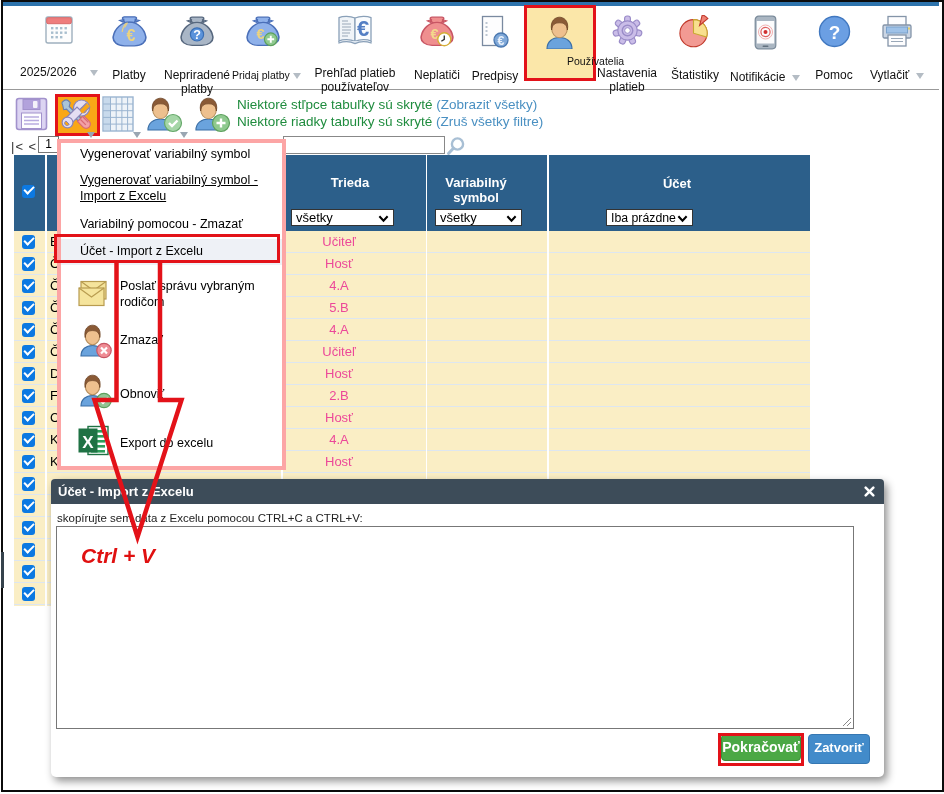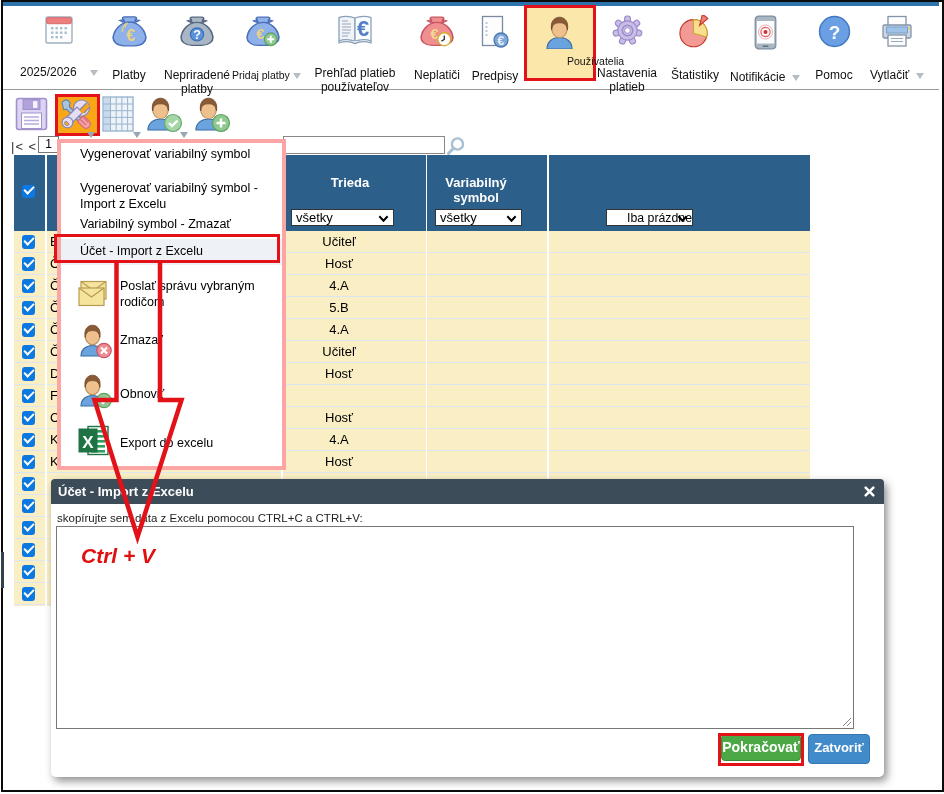--- a/index.html
+++ b/index.html
@@ -18,21 +18,21 @@
 #greentext span{color:#4a90c2;}
 #pag{left:11px;top:139px;font-size:13px;color:#333;letter-spacing:1px;}
 #pginput{left:38px;top:136px;width:19px;height:15px;border:1px solid #777;background:#fff;font-size:12px;text-align:center;line-height:15px;}
 #searchbox{left:283px;top:136px;width:160px;height:16px;border:1px solid #888;background:#fff;}
 .hcell{position:absolute;top:155px;height:76px;background:#2c5f8a;}
 .hlabel{position:absolute;color:#fff;font-weight:bold;font-size:13px;text-align:center;line-height:15px;}
 .fsel{position:absolute;top:209px;height:17px;background:#fff;border:1px solid #333;font-size:13px;color:#000;line-height:14px;padding:1px 0 0 4px;box-sizing:border-box;}
 .colstrip{position:absolute;top:231px;height:375px;background:repeating-linear-gradient(to bottom,#faeec5 0px,#faeec5 21px,#dde6f0 21px,#dde6f0 22px);}
 .cb{position:absolute;left:21.5px;width:13.5px;height:13.5px;background:#0c79e2;border-radius:3px;}
 .cb:after{content:"";position:absolute;left:2.2px;top:1.9px;width:8px;height:3.8px;border-left:2.4px solid #fff;border-bottom:2.4px solid #fff;transform:rotate(-45deg);}
-.trieda{position:absolute;left:267px;width:144px;text-align:center;font-size:13px;color:#000000;line-height:22px;height:38px;}
+.trieda{position:absolute;left:267px;width:144px;text-align:center;font-size:13px;color:#ec4899;line-height:22px;height:38px;}
 .nml{position:absolute;left:50px;font-size:13px;color:#000;line-height:22px;height:22px;}
 #menu{left:57px;top:139px;width:221px;height:323px;background:#fff;border:4px solid #fca5a5;}
 .mi{position:absolute;left:19px;font-size:12.5px;color:#000;line-height:15.5px;}
 .mi2{position:absolute;left:59px;font-size:12.5px;color:#000;line-height:15.5px;}
 #mihl{position:absolute;left:0;top:96px;width:221px;height:26px;background:#eef1f6;}
 .redbox{position:absolute;border:3.5px solid #e31219;}
 #dialog{left:51px;top:479px;width:833px;height:298px;background:#fff;border-radius:5px;box-shadow:3px 4px 8px rgba(0,0,0,0.45);}
 #dtitle{position:absolute;left:0;top:0;width:833px;height:25px;background:#3d4c59;border-radius:4px 4px 0 0;color:#fff;font-weight:bold;font-size:13px;line-height:25px;}
 #dlabel{position:absolute;left:6px;top:33px;font-size:11.5px;color:#222;}
 #dtext{position:absolute;left:5px;top:47px;width:796px;height:201px;border:1px solid #777;background:#fff;}
@@ -261,46 +261,48 @@
   <div class="abs" style="left:180px;top:124px;"><span class="drop" style="border-top-color:#9aa6b2;"></span></div>
   <div class="abs" style="left:194px;top:97px;">
     <svg width="37" height="36" viewBox="0 0 37 36">
         <path d="M2,33 C2,26 7.5,22 14.5,22 C21.5,22 27,26 27,33 Z" fill="#6aa3dd" stroke="#3a6ea5" stroke-width="1.2"></path>
         <ellipse cx="14.5" cy="12.5" rx="7.8" ry="9.2" fill="#eec08e" stroke="#b8905e" stroke-width="1.1"></ellipse>
         <path d="M6.6,14 C4.8,4.5 10.5,1.2 14.5,1.2 C18.5,1.2 24.2,4.5 22.4,14 C21.8,8.5 19,6.8 14.5,6.8 C10,6.8 7.2,8.5 6.6,14 Z" fill="#8a5a36" stroke="#6d4527" stroke-width="0.8"></path>
         <circle cx="27" cy="26" r="8.5" fill="#8fc98f" stroke="#5da05d" stroke-width="1.2"></circle>
         <path d="M27,21.5 V30.5 M22.5,26 H31.5" stroke="#fff" stroke-width="2.4" fill="none"></path>
       </svg>
   </div>
+  <div class="abs" id="greentext">Niektoré stľpce tabuľky sú skryté <span>(Zobraziť všetky)</span><br>Niektoré riadky tabuľky sú skryté <span>(Zruš všetky filtre)</span></div>
 
   <div class="abs" id="pag">|&lt; &lt;</div>
   <div class="abs" id="pginput">1</div>
   <div class="abs" id="searchbox"></div>
   <div class="abs" style="left:446px;top:136px;">
     <svg width="20" height="20" viewBox="0 0 20 20">
         <circle cx="11.5" cy="8" r="5.6" fill="none" stroke="#a8bfd4" stroke-width="2.4"></circle>
         <path d="M7.2,12.5 L2.5,17.5" stroke="#a8bfd4" stroke-width="3" stroke-linecap="round"></path>
       </svg>
   </div>
 
   <div class="abs hcell" style="left:13.5px;width:31.5px;"></div>
   <div class="abs hcell" style="left:46.5px;width:234.5px;"></div>
   <div class="abs hcell" style="left:282.5px;width:143px;"></div>
   <div class="abs hcell" style="left:427px;width:120px;"></div>
   <div class="abs hcell" style="left:548.5px;width:261.5px;"></div>
   <div class="abs cb" style="top:184.5px;"></div>
   <div class="abs hlabel" style="left:282.5px;top:175px;width:135px;">Trieda</div>
   <div class="abs hlabel" style="left:427px;top:175px;width:98px;">Variabilný<br>symbol</div>
+  <div class="abs hlabel" style="left:548.5px;top:176px;width:257px;">Účet</div>
   <div class="abs fsel" style="left:291px;width:103px;">všetky<svg width="11" height="11" viewBox="0 0 12 12" style="position:absolute;right:4px;top:3px;">
         <path d="M1.5,3.5 L6,8.5 L10.5,3.5" fill="none" stroke="#000" stroke-width="2.2"></path>
       </svg></div>
   <div class="abs fsel" style="left:435px;width:87px;">všetky<svg width="11" height="11" viewBox="0 0 12 12" style="position:absolute;right:4px;top:3px;">
         <path d="M1.5,3.5 L6,8.5 L10.5,3.5" fill="none" stroke="#000" stroke-width="2.2"></path>
       </svg></div>
-  <div class="abs fsel" style="left:606px;width:87px;font-size:12.3px;text-align:right;">Iba prázdne<svg width="11" height="11" viewBox="0 0 12 12" style="position:absolute;right:4px;top:3px;">
+  <div class="abs fsel" style="left:606px;width:87px;font-size:12.3px;">Iba prázdne<svg width="11" height="11" viewBox="0 0 12 12" style="position:absolute;right:4px;top:3px;">
         <path d="M1.5,3.5 L6,8.5 L10.5,3.5" fill="none" stroke="#000" stroke-width="2.2"></path>
       </svg></div>
 
   <div class="abs colstrip" style="left:13.5px;width:31.5px;"></div>
   <div class="abs colstrip" style="left:46.5px;width:234.5px;"></div>
   <div class="abs colstrip" style="left:282.5px;width:143px;"></div>
   <div class="abs colstrip" style="left:427px;width:120px;"></div>
   <div class="abs colstrip" style="left:548.5px;width:261.5px;"></div>
   <div class="abs cb" style="top:235px;"></div>
   <div class="abs cb" style="top:257px;"></div>
@@ -327,32 +329,33 @@
   <div class="abs trieda" style="top:275px;">4.A</div>
   <div class="abs nml" style="top:297px;">Č</div>
   <div class="abs trieda" style="top:297px;">5.B</div>
   <div class="abs nml" style="top:319px;">Č</div>
   <div class="abs trieda" style="top:319px;">4.A</div>
   <div class="abs nml" style="top:341px;">Č</div>
   <div class="abs trieda" style="top:341px;">Učiteľ</div>
   <div class="abs nml" style="top:363px;">D</div>
   <div class="abs trieda" style="top:363px;">Hosť</div>
   <div class="abs nml" style="top:385px;">F</div>
+  <div class="abs trieda" style="top:385px;">2.B</div>
   <div class="abs nml" style="top:407px;">C</div>
   <div class="abs trieda" style="top:407px;">Hosť</div>
   <div class="abs nml" style="top:429px;">K</div>
   <div class="abs trieda" style="top:429px;">4.A</div>
   <div class="abs nml" style="top:451px;">K</div>
   <div class="abs trieda" style="top:451px;">Hosť</div>
 
   <div class="abs" id="menu">
     <div id="mihl"></div>
     <div class="mi" style="top:4px;">Vygenerovať variabilný symbol</div>
-    <div class="mi" style="top:38px;">Vygenerovať variabilný symbol -<br>Import z Excelu</div>
-    <div class="mi" style="top:74px;">Variabilný symbol - Zmazať</div>
+    <div class="mi" style="top:30px;text-decoration:underline;">Vygenerovať variabilný symbol -<br>Import z Excelu</div>
+    <div class="mi" style="top:74px;">Variabilný pomocou - Zmazať</div>
     <div class="mi" style="top:101px;">Účet - Import z Excelu</div>
     <div class="mi2" style="top:136px;">Poslať správu vybraným<br>rodičom</div>
     <div class="mi2" style="top:190px;">Zmazať</div>
     <div class="mi2" style="top:244px;">Obnoviť</div>
     <div class="mi2" style="top:293px;">Export do excelu</div>
     <svg style="position:absolute;left:17px;top:137px;" width="30" height="28" viewBox="0 0 30 28">
         <rect x="3" y="1.5" width="25" height="17.5" fill="#f5e49c" stroke="#b89c50" stroke-width="1.2"></rect>
         <path d="M3,1.5 L15.5,10.5 L28,1.5" fill="none" stroke="#b89c50" stroke-width="1.2"></path>
         <rect x="1" y="8" width="25" height="17.5" fill="#f5e49c" stroke="#b89c50" stroke-width="1.2"></rect>
         <path d="M1,8 L13.5,17 L26,8" fill="none" stroke="#b89c50" stroke-width="1.2"></path>

